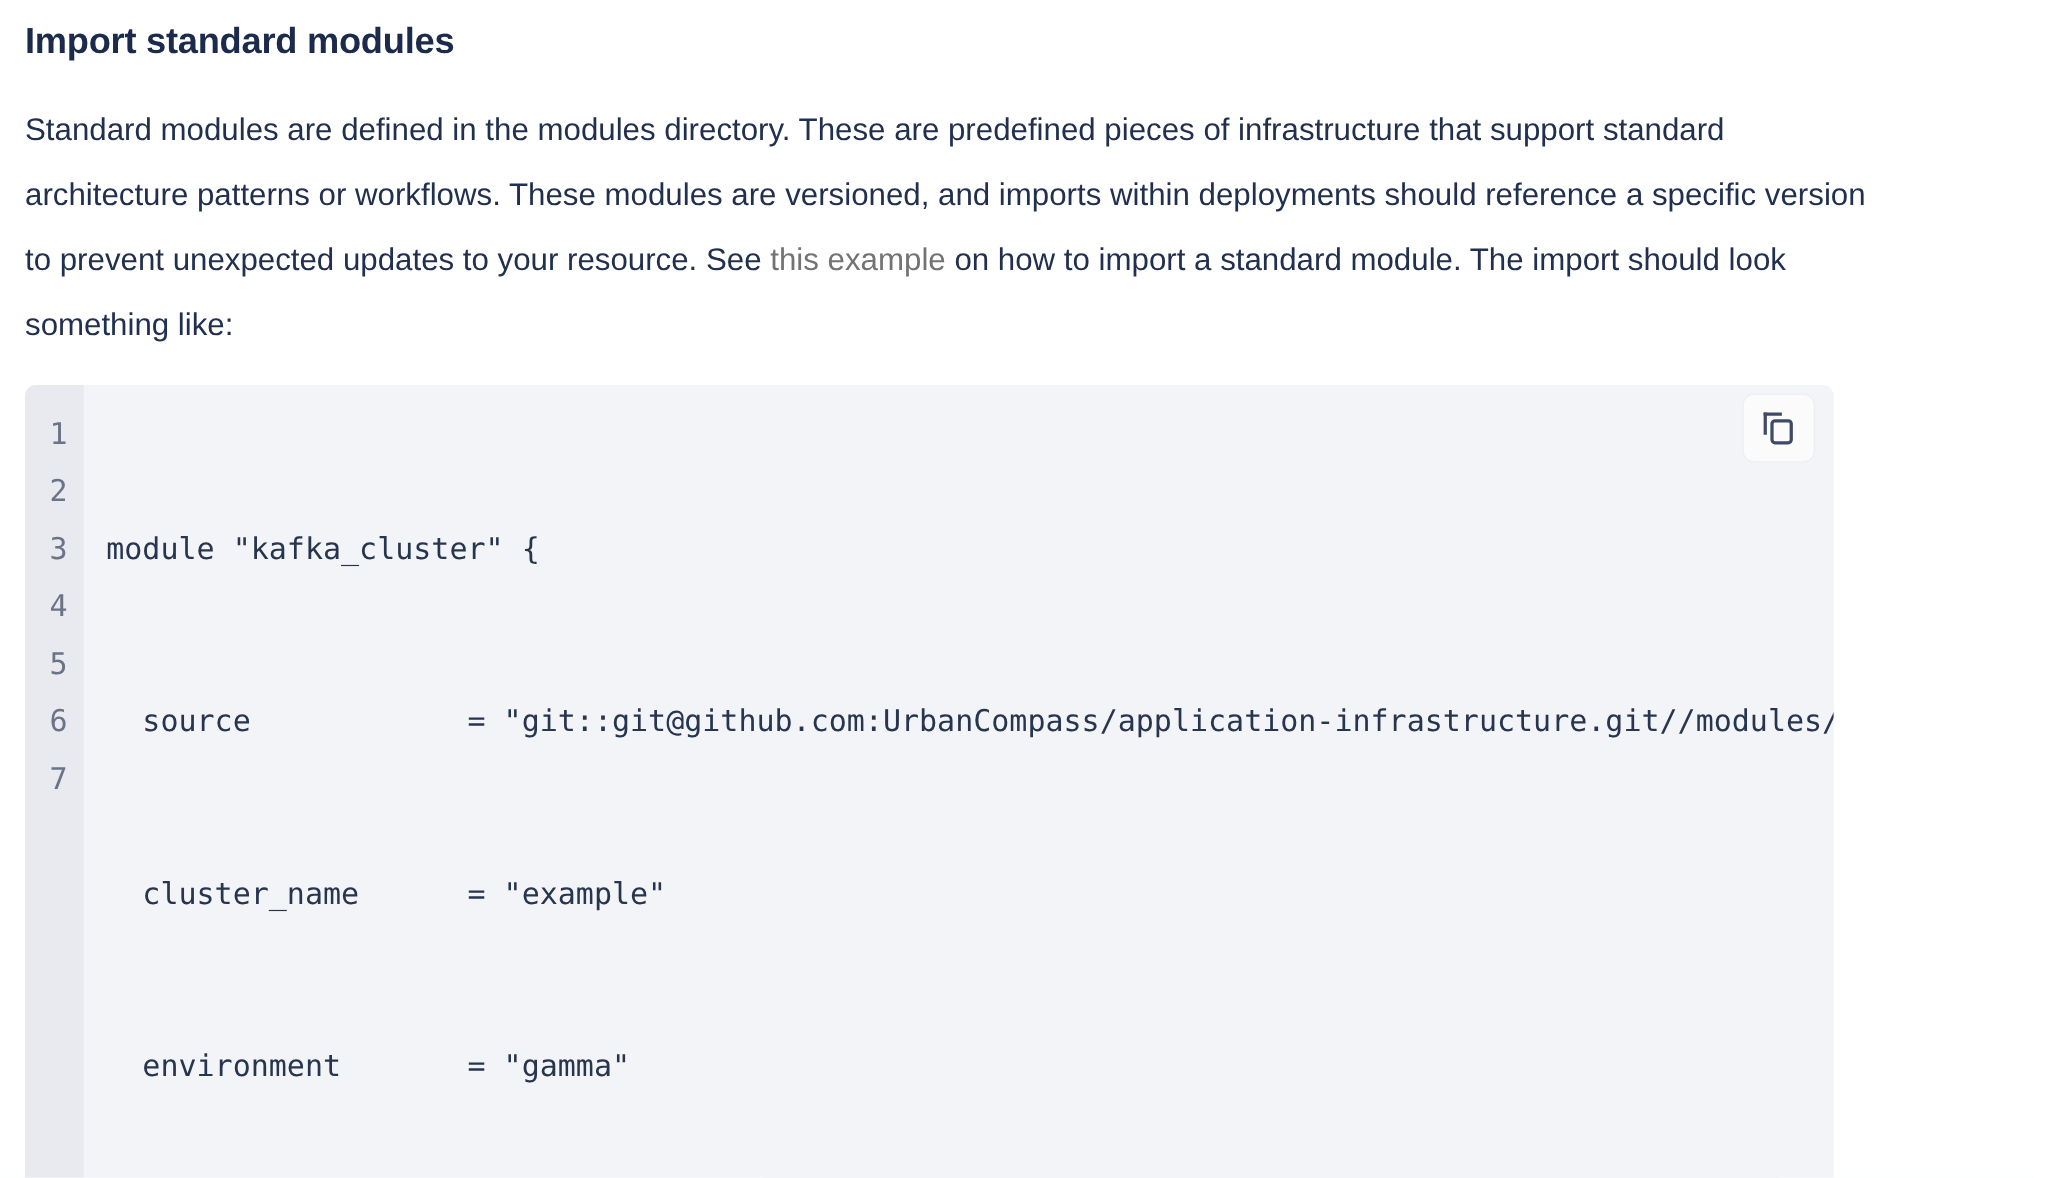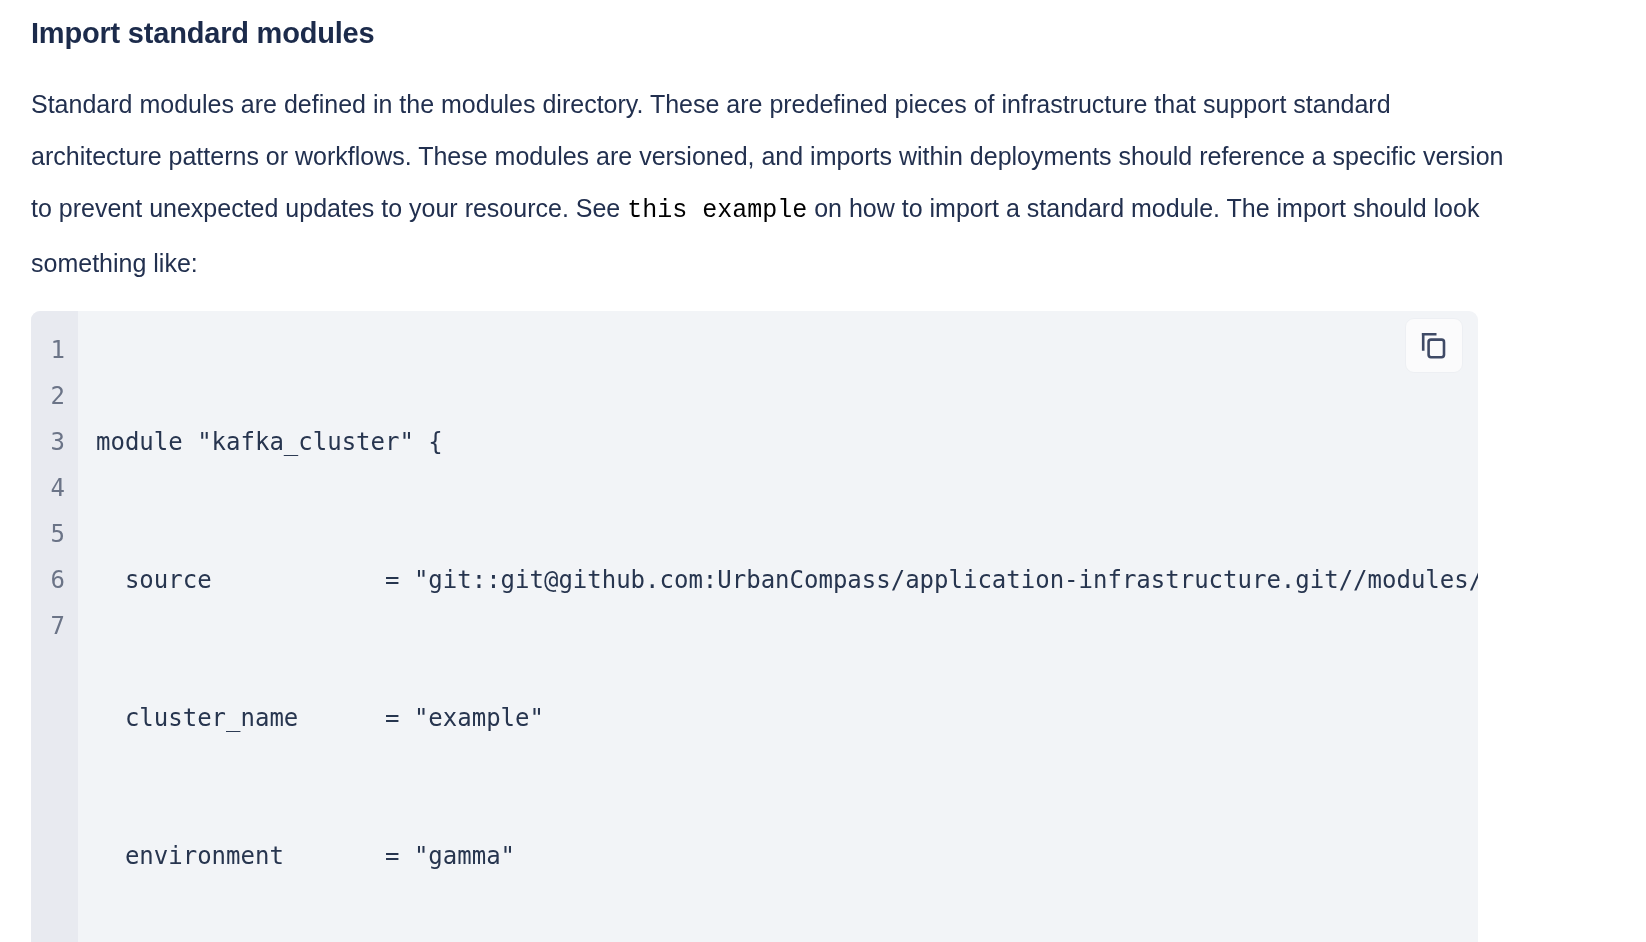--- a/index.html
+++ b/index.html
@@ -14,21 +14,21 @@
     overflow: hidden;
     font-family: "Liberation Sans", sans-serif;
     color: #1f2a4a;
     -webkit-font-smoothing: antialiased;
   }
 
   .page {
     position: relative;
     width: 1646px;
     height: 942px;
-    padding: 0 31px;
+    padding: 0 20px;
   }
 
   
   .doc-heading {
     margin: 0;
     padding-top: 14px;
     font-size: 29px;
     line-height: 38px;
     font-weight: 700;
     letter-spacing: -0.2px;
@@ -40,24 +40,23 @@
     margin: 0;
     padding-top: 26px;
     font-size: 25px;
     line-height: 52px;
     font-weight: 400;
     color: #22304f;
     max-width: 1480px;
   }
 
   .doc-link {
-    color: #000000;
+    color: #737373;
     text-decoration: none;
     cursor: pointer;
-    font-family: Liberation Mono, monospace;
   }
 
   
   .code-block {
     position: relative;
     margin-top: 22px;
     width: 1447px;
     background: #f2f4f7;
     border-radius: 9px;
     overflow: hidden;

